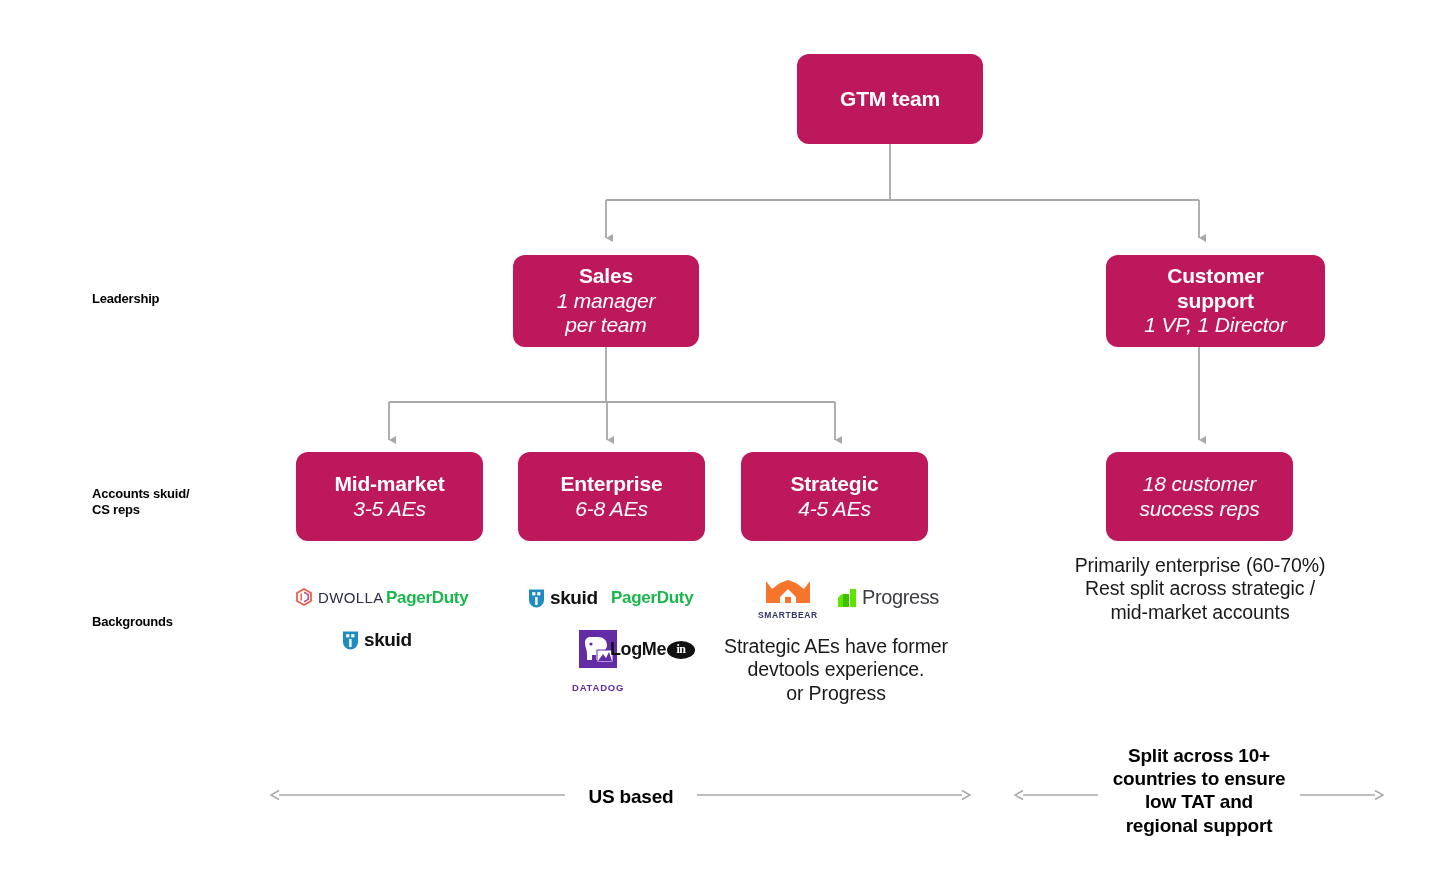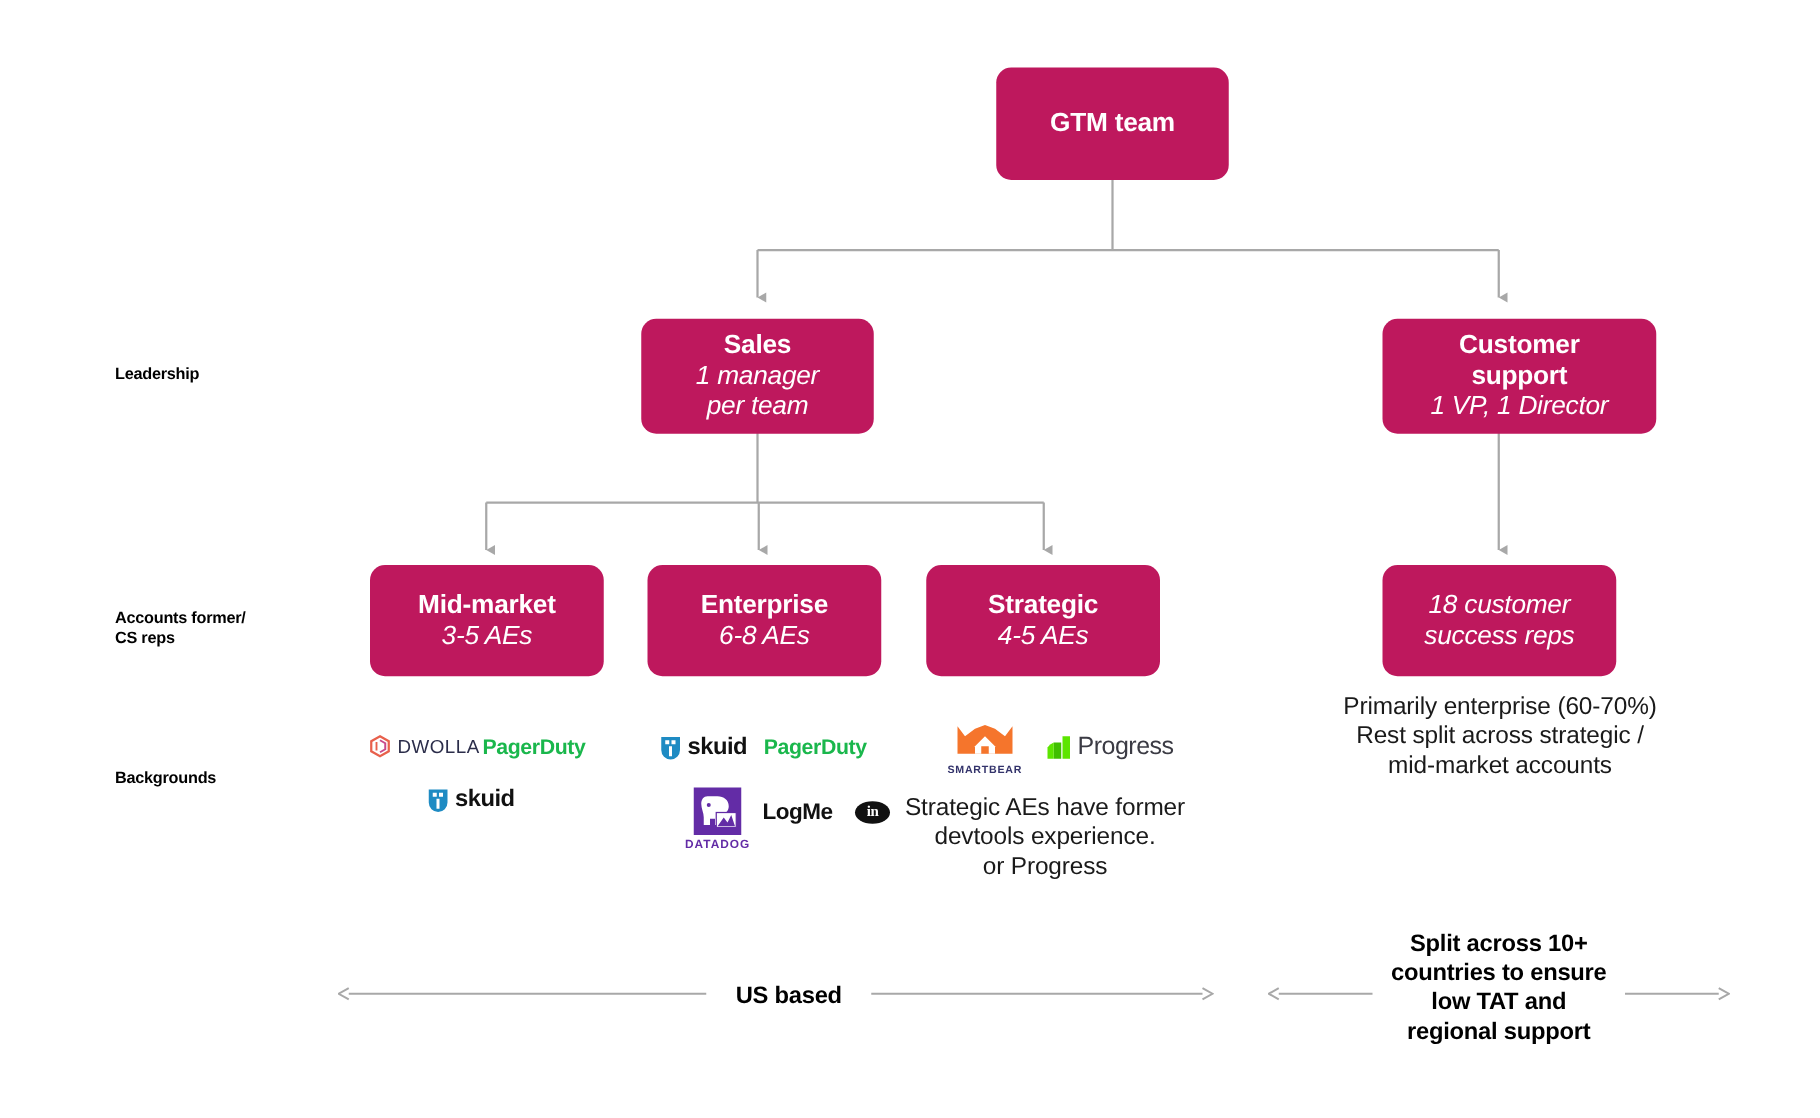--- a/index.html
+++ b/index.html
@@ -104,21 +104,21 @@
     letter-spacing: -0.4px;
   }
   
   .logmein-text {
     color: #111111;
     font-size: 18px;
     font-weight: bold;
     letter-spacing: -0.4px;
     display: flex;
     align-items: center;
-    gap: 18px;
+    gap: 1px;
   }
   .logmein-badge {
     display: inline-flex;
     align-items: center;
     justify-content: center;
     width: 28px;
     height: 18px;
     border-radius: 50%;
     background: #111111;
     color: #ffffff;
@@ -141,22 +141,23 @@
   
   .progress-text {
     color: #3b3b44;
     font-size: 20px;
     font-weight: normal;
     letter-spacing: -0.4px;
   }
   
   .datadog {
     flex-direction: column;
-    gap: 0px;
-    align-items: center;
+    gap: 12px;
+    align-items: center;
+    margin-left: 24px;
   }
   .datadog-text {
     color: #632ca6;
     font-size: 9.5px;
     font-weight: bold;
     letter-spacing: 0.8px;
   }
 </style>
 </head>
 <body>
@@ -238,21 +239,21 @@
   </div>
 
   <div class="node" style="left:1106px; top:452px; width:187px; height:89px;">
     <span class="t-italic">18 customer</span>
     <span class="t-italic">success reps</span>
   </div>
 
   <div class="row-label" style="left:92px; top:291px;">Leadership</div>
 
   <div class="row-label" style="left:92px; top:486px;">
-    <div>Accounts former/</div>
+    <div>Accounts skuid/</div>
     <div>CS reps</div>
   </div>
 
   <div class="row-label" style="left:92px; top:614px;">Backgrounds</div>
 
   <div class="logo" style="left:294px; top:587px;">
     <svg width="20" height="20" viewBox="0 0 20 20">
       <path d="M10 2 L17 6 L17 14 L10 18 L3 14 L3 6 Z" fill="none" stroke="#e8604c" stroke-width="1.8"></path>
       <path d="M10 5.2 L14.2 7.6 L14.2 12.4 L10 14.8" fill="none" stroke="#c94a8c" stroke-width="1.6"></path>
       <path d="M7.2 6.6 L7.2 13.4" fill="none" stroke="#e8604c" stroke-width="1.5"></path>

